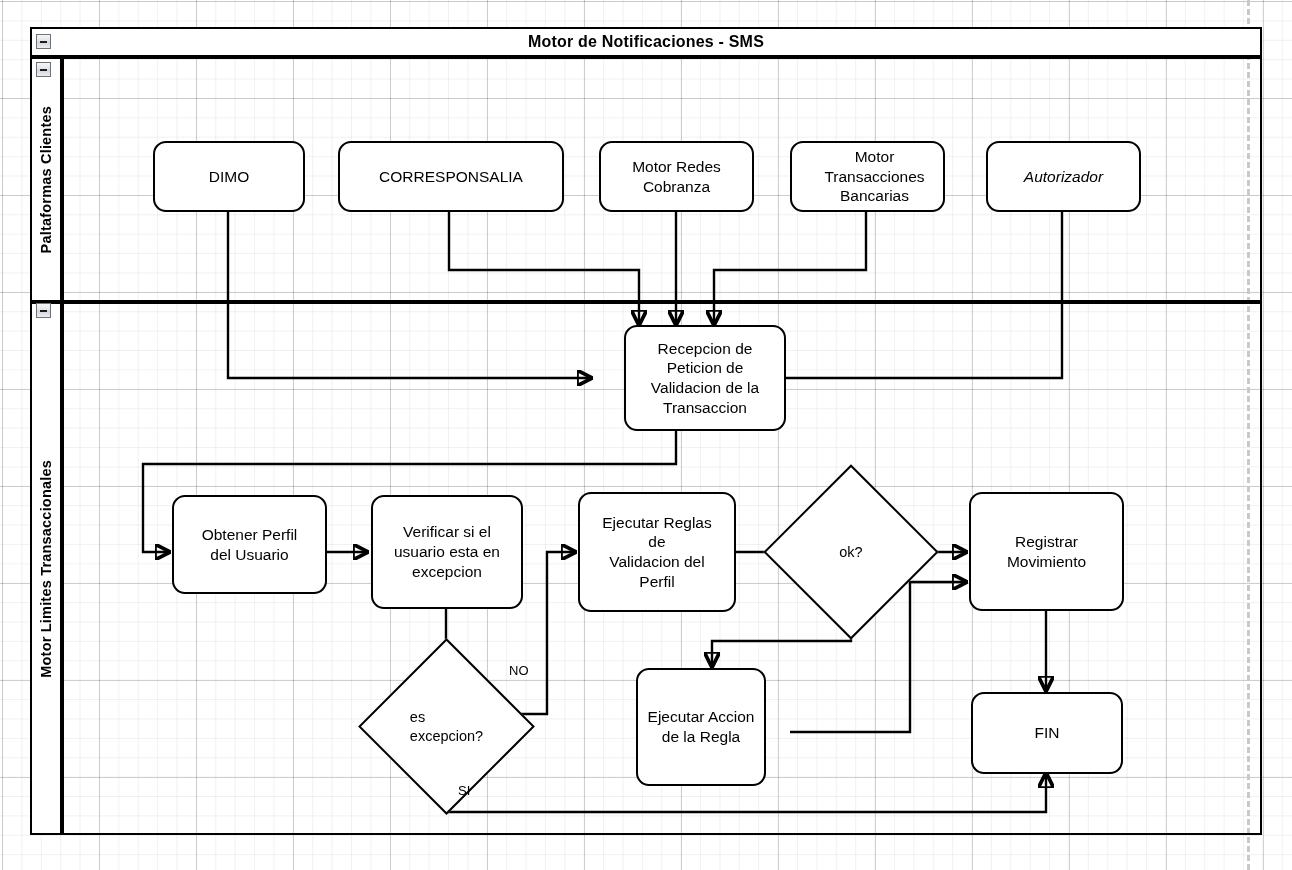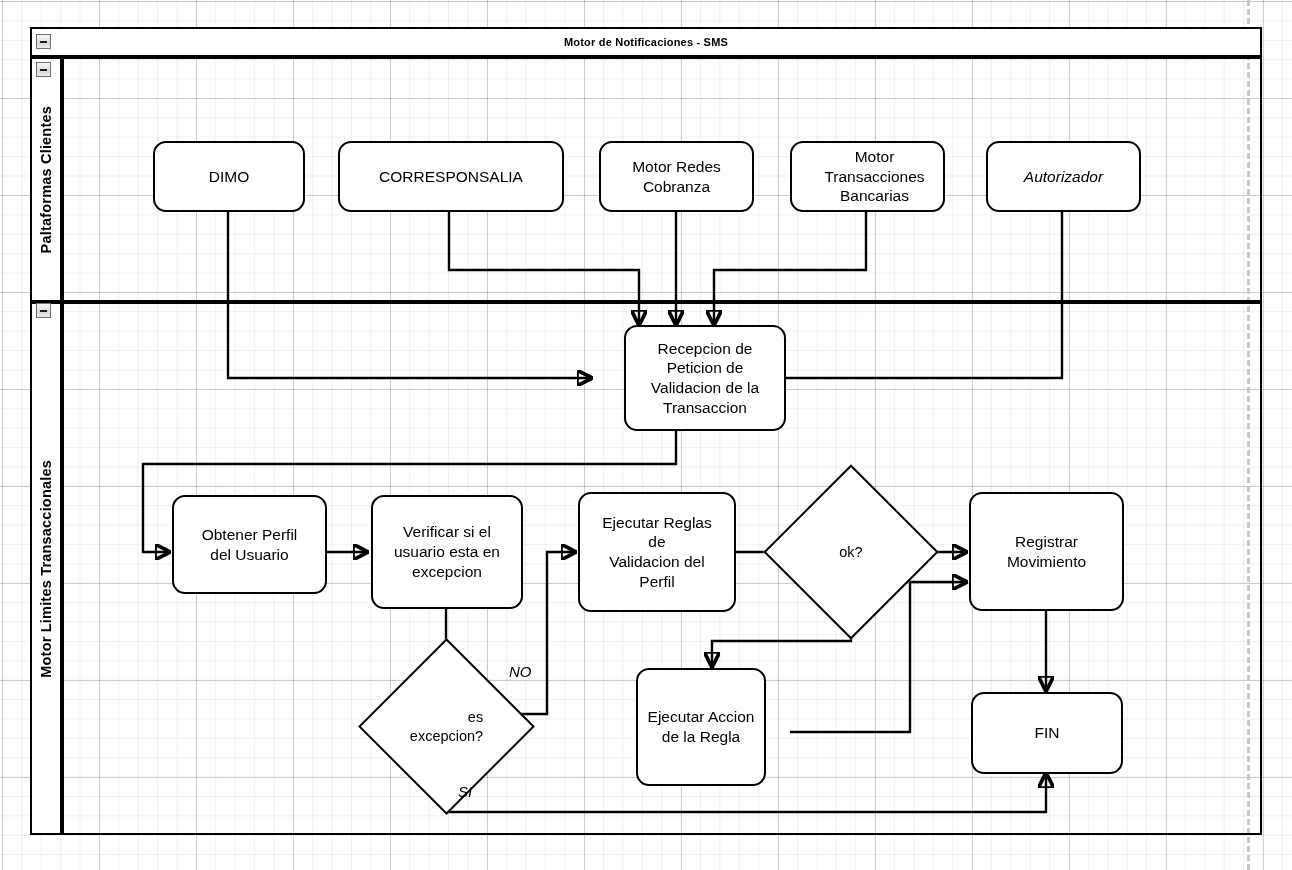--- a/index.html
+++ b/index.html
@@ -35,21 +35,21 @@
     position:absolute;top:0;bottom:0;width:0;
     border-left:3px dashed #c9c9c9;
   }
   .pool-title{
     position:absolute;
     box-sizing:border-box;
     border:2px solid #000;
     background:#ffffff;
     display:flex;align-items:center;justify-content:center;
     font-weight:bold;
-    font-size:11px;
+    font-size:16px;
     color:#000;
     letter-spacing:0.2px;
   }
   .lane-label{
     position:absolute;
     box-sizing:border-box;
     border:2px solid #000;
     background:#ffffff;
     display:flex;align-items:center;justify-content:center;
     font-weight:bold;
@@ -97,41 +97,40 @@
     font-size:15.5px;
     line-height:1.27;
     color:#000;
     white-space:pre-line;
     padding:2px;
   }
 
   .diamond{
     position:absolute;
     display:flex;align-items:center;justify-content:center;
-    text-align:right;
+    text-align:left;
     font-size:14.5px;
     line-height:1.25;
     color:#000;
     white-space:pre-line;
   }
   .diamond .dshape{
     position:absolute;inset:0;
     background:#ffffff;
     border:2px solid #000;
     box-sizing:border-box;
     transform:rotate(45deg);
   }
   .diamond .dtext{position:relative;z-index:2;}
 
   .edge-label{
     position:absolute;
-    font-size:15px;
+    font-size:13px;
     color:#000;
     white-space:nowrap;
-    font-style:italic;
   }
 
   svg.edges{
     position:absolute;left:0;top:0;
     width:1292px;height:870px;
     pointer-events:none;
     overflow:visible;
   }
   svg.edges path, svg.edges line{
     fill:none;stroke:#000;stroke-width:2.4;

